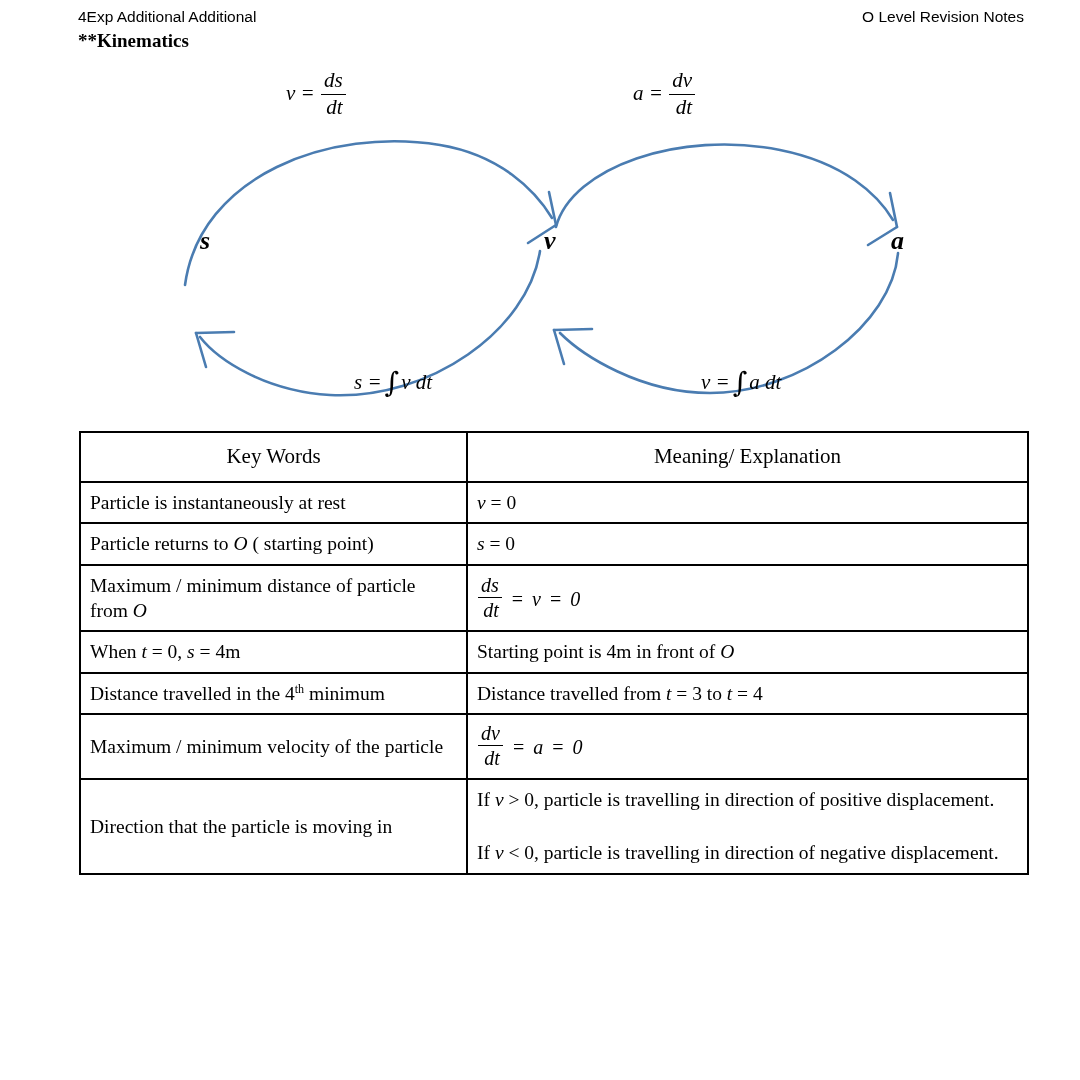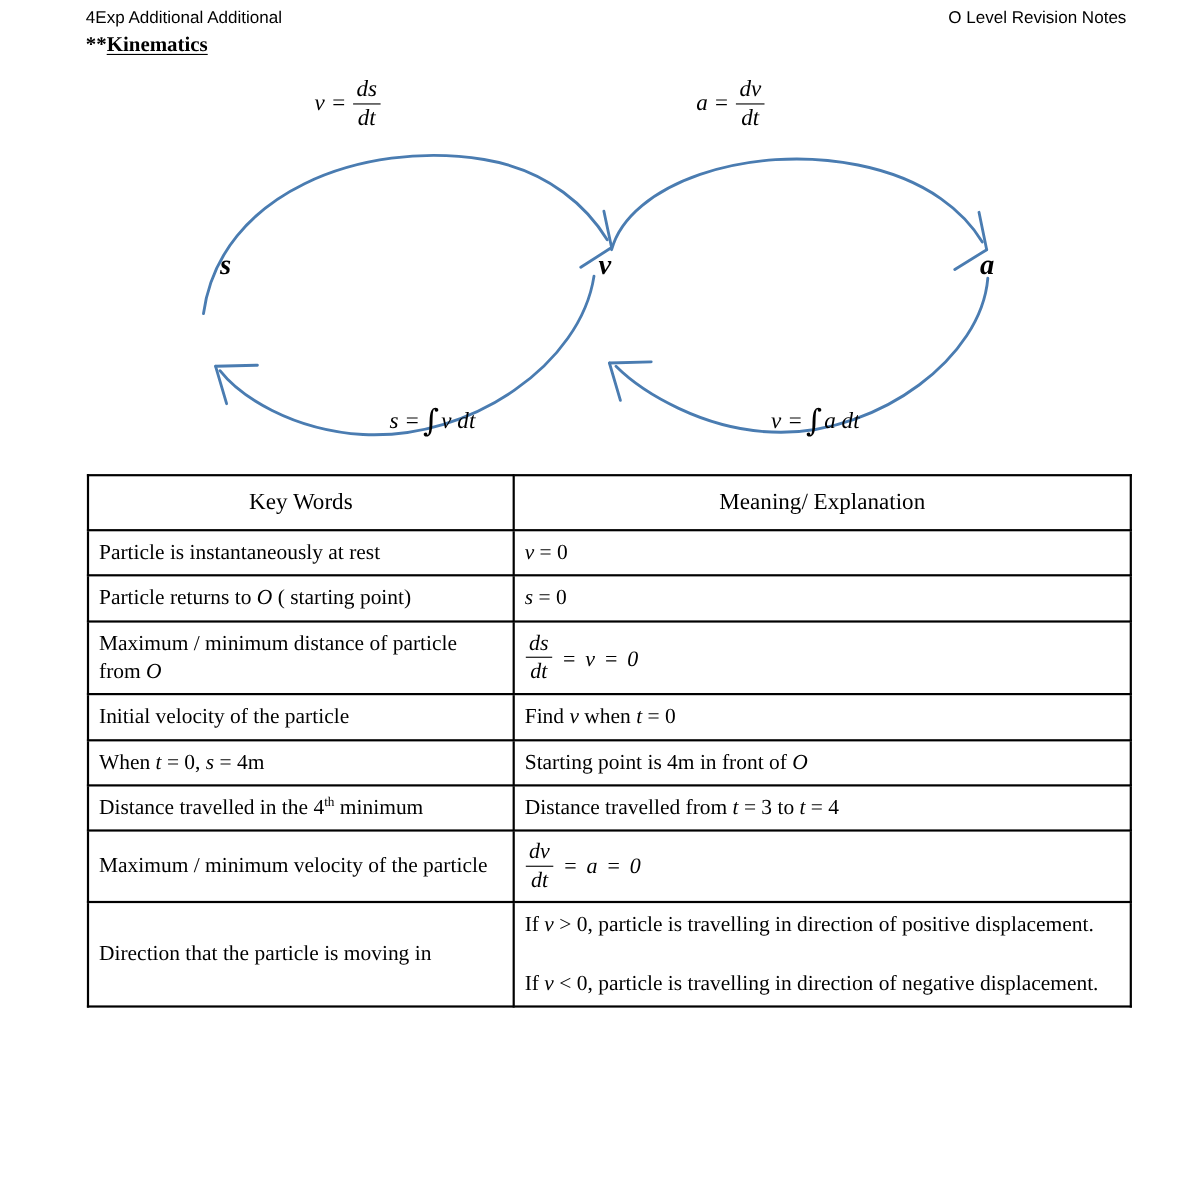--- a/index.html
+++ b/index.html
@@ -36,21 +36,21 @@
     position: absolute;
     left: 78px;
     top: 30px;
     font-family: "Liberation Serif", "DejaVu Serif", serif;
     font-weight: bold;
     font-size: 19px;
     letter-spacing: 0px;
     white-space: nowrap;
   }
   .doc-title .stars { text-decoration: none; }
-  .doc-title .word  { text-decoration: underline; text-underline-offset: 3px; }
+  .doc-title .word  { text-underline-offset: 3px; }
 
   
   .diagram {
     position: absolute;
     left: 0;
     top: 55px;
     width: 1080px;
     height: 360px;
   }
   .diagram svg {
@@ -62,21 +62,21 @@
     position: absolute;
     font-family: "Liberation Serif", "DejaVu Serif", serif;
     font-style: italic;
     font-size: 21px;
     white-space: nowrap;
     line-height: 1;
   }
   .frac {
     display: inline-block;
     vertical-align: middle;
-    text-align: center;
+    text-align: right;
     margin: 0 1px;
     position: relative;
     top: -1px;
   }
   .frac .num {
     display: block;
     padding: 0 3px 1px 3px;
     border-bottom: 1.2px solid #000;
     line-height: 1.12;
   }
@@ -253,28 +253,20 @@
             <span class="den">dt</span>
           </span>
           <span class="op">=</span>
           <span>v</span>
           <span class="op">=</span>
           <span>0</span>
         </span>
       </td>
     </tr>
 
-    <tr>
-      <td class="key">
-        <span>Initial velocity of the particle</span>
-      </td>
-      <td class="mean">
-        <span>Find </span><span class="it">v</span><span> when </span><span class="it">t</span><span> = 0</span>
-      </td>
-    </tr>
 
     <tr>
       <td class="key">
         <span>When </span><span class="it">t</span><span> = 0, </span><span class="it">s</span><span> = 4m</span>
       </td>
       <td class="mean">
         <span>Starting point is 4m in front of </span><span class="it">O</span>
       </td>
     </tr>
 

